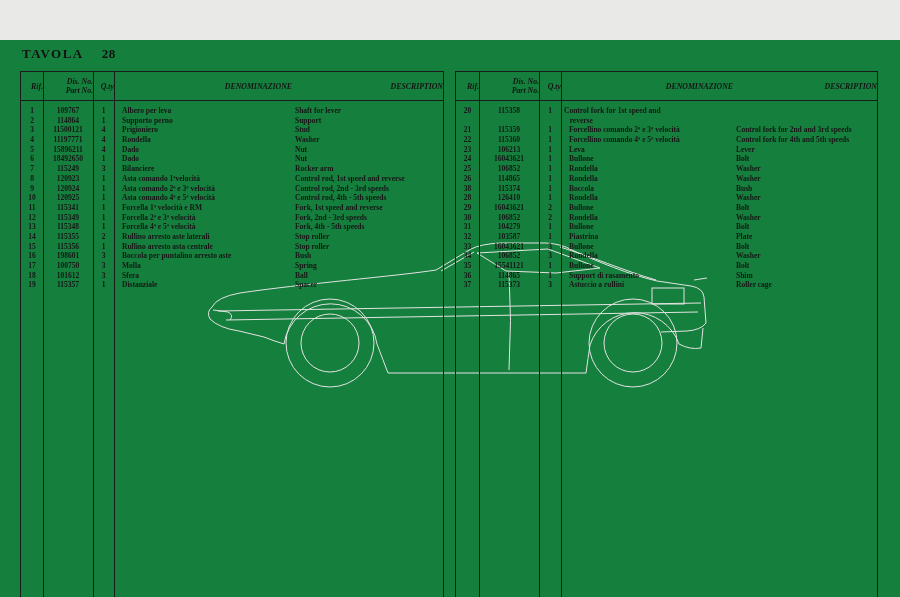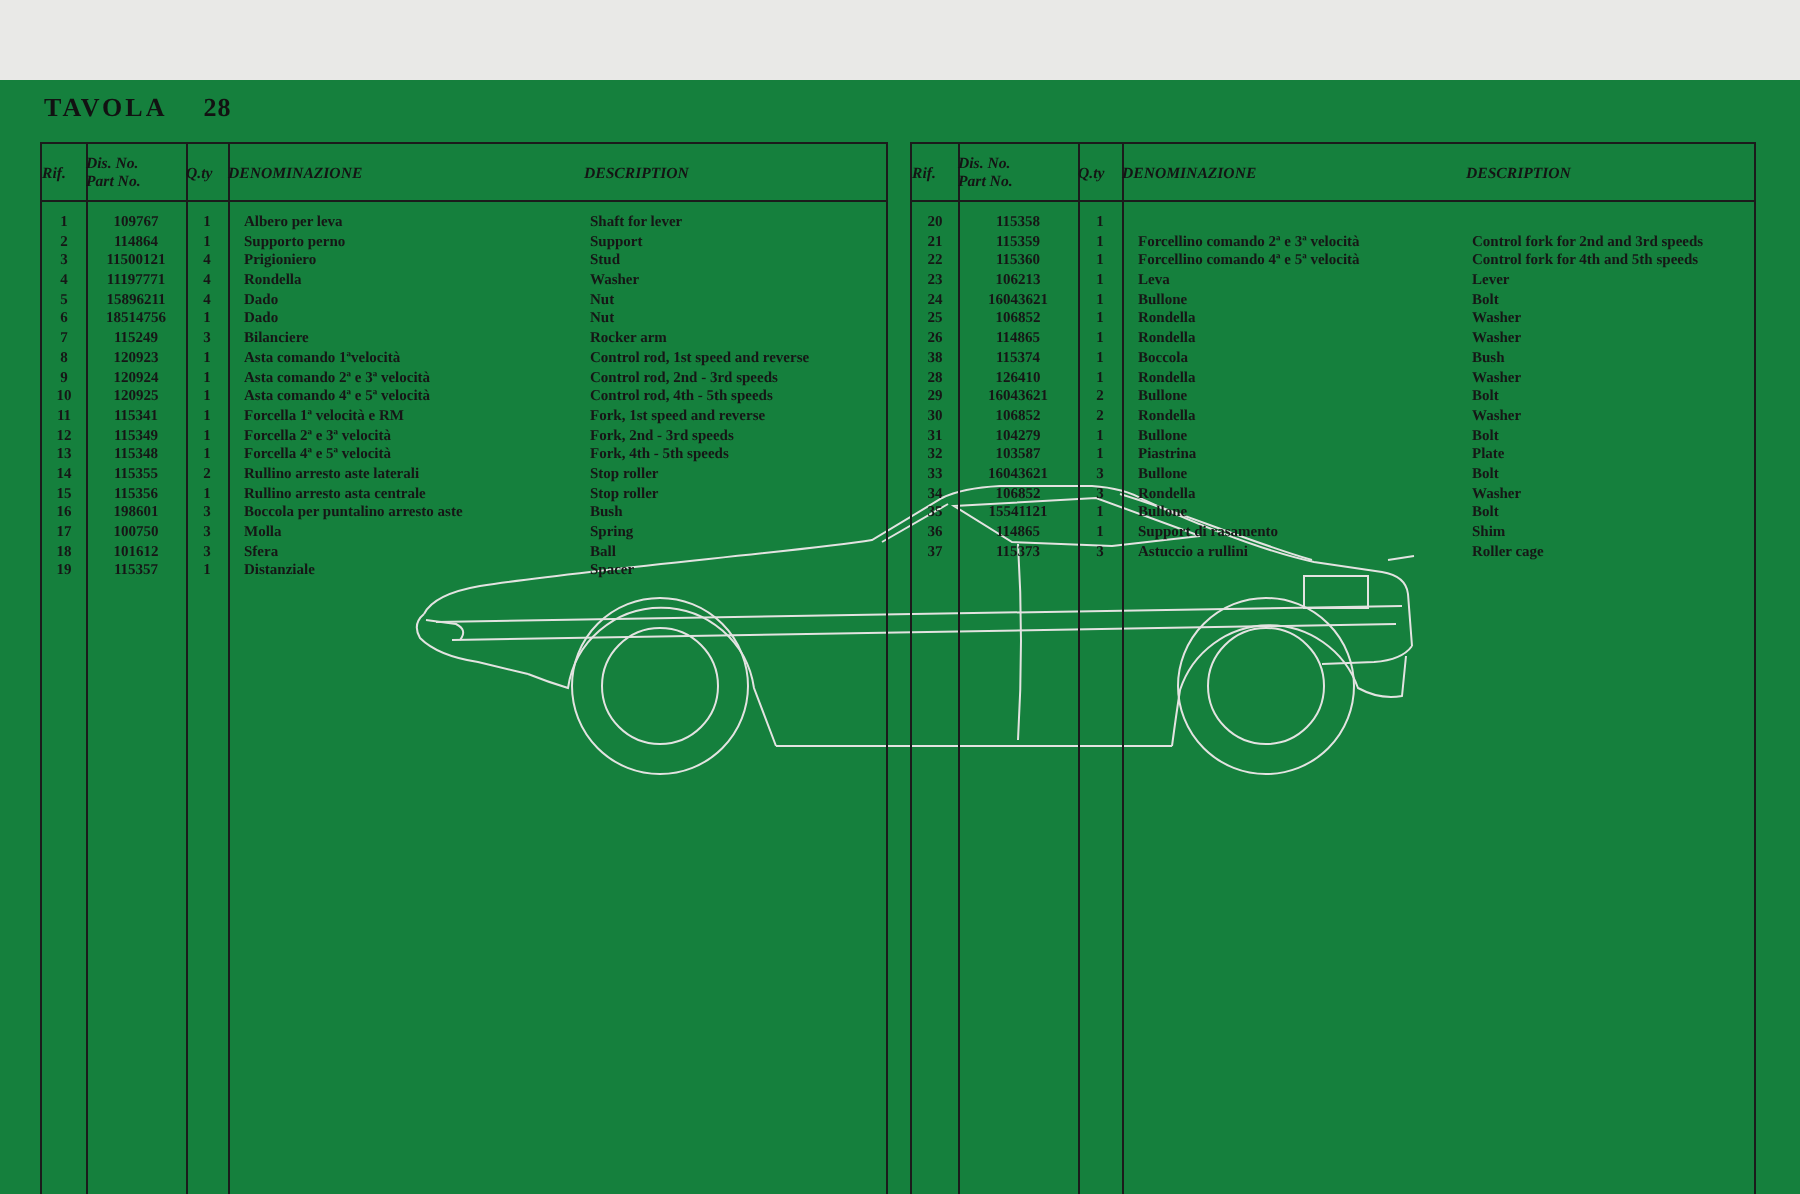--- a/index.html
+++ b/index.html
@@ -15,21 +15,21 @@
   .watermark{position:absolute;left:0;top:0;z-index:1;}
 
   
   .ptable{position:absolute;top:31px;height:547px;border:1.6px solid #1b1b1b;
           background:transparent;z-index:2;box-sizing:border-box;}
   .t-left{left:20px;width:424px;}
   .t-right{left:455px;width:423px;}
 
   .thead{display:grid;height:28px;border-bottom:1.5px solid #1b1b1b;
          align-items:center;font-style:italic;font-weight:bold;font-size:7.8px;
-         color:#141414;text-align:left;position:relative;z-index:2;}
+         color:#141414;text-align:right;position:relative;z-index:2;}
   .t-left .thead,.t-left .trow{grid-template-columns:22px 50px 21px 178px 1fr;}
   .t-right .thead,.t-right .trow{grid-template-columns:23px 60px 22px 172px 1fr;}
   .thead .two{line-height:9.5px;}
 
   .vline{position:absolute;top:0;bottom:0;width:1.2px;background:#1b1b1b;z-index:1;}
   .t-left .v1{left:22px}.t-left .v2{left:72px}.t-left .v3{left:93px}
   .t-right .v1{left:23px}.t-right .v2{left:83px}.t-right .v3{left:105px}
 
   .tbody{padding-top:5px;position:relative;z-index:2;}
   .trow{display:grid;font-size:7.5px;line-height:9.68px;color:#161616;}
@@ -126,21 +126,21 @@
         </div>
         <div class="trow">
           <div class="cell-rif">5</div>
           <div class="cell-partno">15896211</div>
           <div class="cell-qty">4</div>
           <div class="cell-denom">Dado</div>
           <div class="cell-desc">Nut</div>
         </div>
         <div class="trow">
           <div class="cell-rif">6</div>
-          <div class="cell-partno">18514756</div>
+          <div class="cell-partno">18492650</div>
           <div class="cell-qty">1</div>
           <div class="cell-denom">Dado</div>
           <div class="cell-desc">Nut</div>
         </div>
         <div class="trow">
           <div class="cell-rif">7</div>
           <div class="cell-partno">115249</div>
           <div class="cell-qty">3</div>
           <div class="cell-denom">Bilanciere</div>
           <div class="cell-desc">Rocker arm</div>
@@ -244,20 +244,22 @@
       </div>
       <div>Q.ty</div>
       <div>DENOMINAZIONE</div>
       <div>DESCRIPTION</div>
     </div>
     <div class="tbody" id="tbody-1">
         <div class="trow">
           <div class="cell-rif">20</div>
           <div class="cell-partno">115358</div>
           <div class="cell-qty">1</div>
+          <div class="cell-desc">Control fork for 1st speed and
+   reverse</div>
         </div>
         <div class="trow">
           <div class="cell-rif">21</div>
           <div class="cell-partno">115359</div>
           <div class="cell-qty">1</div>
           <div class="cell-denom">Forcellino comando 2ª e 3ª velocità</div>
           <div class="cell-desc">Control fork for 2nd and 3rd speeds</div>
         </div>
         <div class="trow">
           <div class="cell-rif">22</div>

